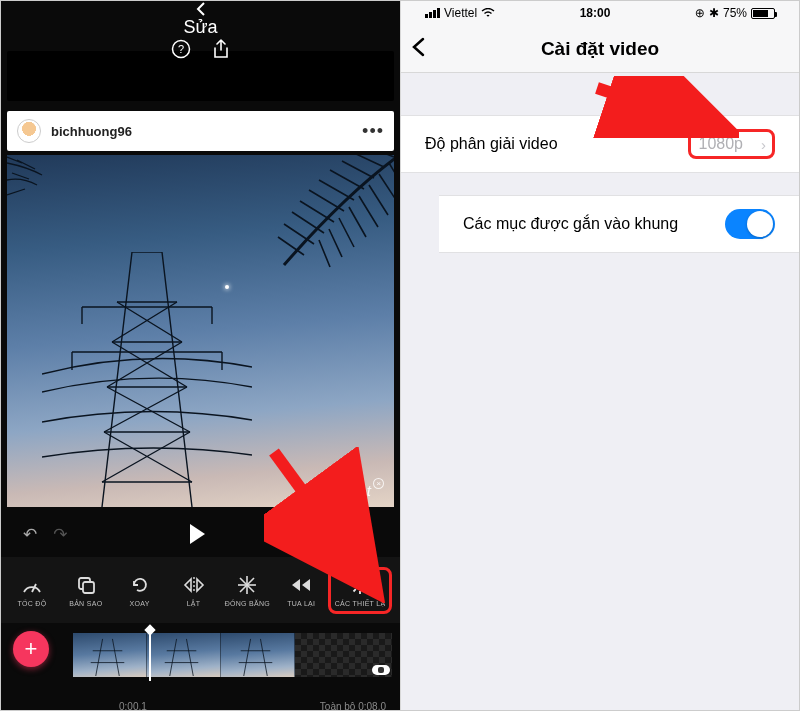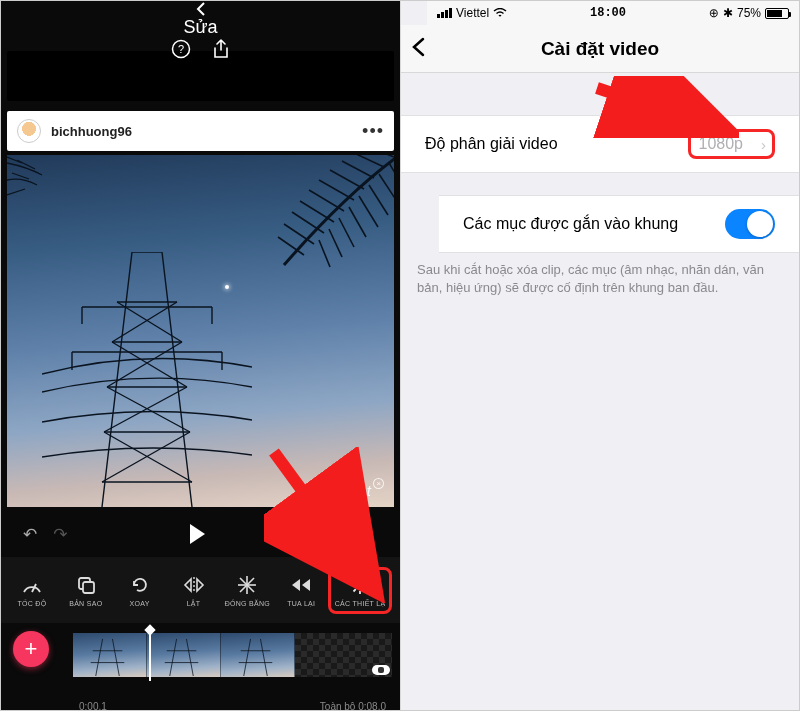--- a/index.html
+++ b/index.html
@@ -38,28 +38,28 @@
   .tool .ti { height:22px; display:flex; align-items:center; justify-content:center; color:#e0e0e0; }
   .tool.last { border:3px solid #f62626; border-radius:8px; padding:4px 2px; background:#141414;}
 
   .timeline { height:95px; background:#0a0a0a; position:relative; padding-top:12px;}
   .addbtn { position:absolute; left:12px; top:8px; width:36px; height:36px; background:#f6365e; border-radius:50%; display:flex; align-items:center; justify-content:center; color:#fff; font-size:22px; font-weight:300; box-shadow:0 2px 6px rgba(246,54,94,.5);}
   .track { position:absolute; left:72px; top:10px; right:8px; height:44px; background:repeating-conic-gradient(#2a2a2a 0 25%, #191919 0 50%) 0 0/12px 12px; display:flex; }
   .thumb { height:44px; width:74px; background:linear-gradient(175deg,#2d4a6d 0%,#5879a0 45%,#9fb2c8 78%,#d8cbbf 100%); border-right:1px solid rgba(0,0,0,.4); position:relative;}
   .thumb svg{position:absolute;inset:0;}
   .handle { position:absolute; right:2px; bottom:2px; width:18px; height:10px; background:#fff; border-radius:5px; display:flex; align-items:center; justify-content:center;}
   .handle::after{content:"";width:6px;height:6px;background:#333;border-radius:2px;}
-  .timelabels { position:absolute; bottom:6px; left:0; right:0; display:flex; justify-content:space-between; padding:0 14px 0 78px; color:#8a8a8a; font-size:10px;}
+  .timelabels { position:absolute; bottom:6px; left:0; right:0; display:flex; justify-content:space-between; padding:0 14px 0 118px; color:#8a8a8a; font-size:10px;}
   .playhead { position:absolute; left:148px; top:6px; width:2px; height:52px; background:#fff; }
   .playhead::before{content:"";position:absolute;top:-3px;left:-3px;width:8px;height:8px;background:#fff;transform:rotate(45deg);}
 
   .arrow1 { position:absolute; left:263px; top:446px; width:130px; height:156px; pointer-events:none; z-index:5;}
 
   
-  .statusbar { height:24px; display:flex; align-items:center; justify-content:space-between; padding:0 10px; font-size:12px; color:#000; background:#f7f7f8;margin-left:26px;}
+  .statusbar { height:24px; display:flex; align-items:center; justify-content:space-between; padding:0 24px; font-size:12px; color:#000; background:#f7f7f8;}
   .sb-left,.sb-right{display:flex;align-items:center;gap:4px;}
   .signal { display:flex; gap:1px; align-items:flex-end;}
   .signal span{width:3px;background:#000;display:block;}
   .signal span:nth-child(1){height:4px;} .signal span:nth-child(2){height:6px;} .signal span:nth-child(3){height:8px;} .signal span:nth-child(4){height:10px;}
   .battery { width:24px;height:11px;border:1px solid #000;border-radius:2px;position:relative;}
   .battery::after{content:"";position:absolute;right:-3px;top:3px;width:2px;height:5px;background:#000;border-radius:0 1px 1px 0;}
   .battery .fill{position:absolute;left:1px;top:1px;bottom:1px;width:68%;background:#000;}
 
   .r-header { height:48px; display:flex; align-items:center; justify-content:center; position:relative; background:#f7f7f8; border-bottom:1px solid #d8d8d8;}
   .r-back { position:absolute; left:10px; font-size:24px; color:#000; }
@@ -282,21 +282,21 @@
             <span></span>
             <span></span>
             <span></span>
             <span></span>
           </div>
         <span>Viettel</span>
         <svg width="14" height="10" viewBox="0 0 14 10">
             <path d="M1 3 Q7 -2 13 3 M3.5 5.5 Q7 2.5 10.5 5.5 M6 8 Q7 7 8 8" stroke="#000" stroke-width="1.4" fill="none"></path>
           </svg>
       </div>
-      <div style="font-weight:600;font-family:Liberation Mono, monospace;">18:00</div>
+      <div style="font-weight:600;">18:00</div>
       <div class="sb-right">
         <span>⊕</span>
         <span>✱</span>
         <span>75%</span>
         <div class="battery">
             <div class="fill"></div>
           </div>
       </div>
     </div>
 
@@ -316,21 +316,20 @@
       <span class="badge">
         <span class="val">1080p</span>
         <span class="chev">›</span>
       </span>
     </div>
 
     <div class="row" style="margin-top:22px;margin-left:38px;">
       <span>Các mục được gắn vào khung</span>
       <div class="toggle"></div>
     </div>
-    <div class="caption">Sau khi cắt hoặc xóa clip, các mục (âm nhạc, nhãn dán, văn bản, hiệu ứng) sẽ được cố định trên khung ban đầu.</div>
 
     <svg class="arrow2" viewBox="0 0 148 62">
       <defs>
           <marker id="ah2" markerWidth="12" markerHeight="12" refX="9" refY="6" orient="auto">
             <path d="M0 0 L12 6 L0 12 Z" fill="#f31d1d"></path>
           </marker>
         </defs>
       <path d="M6 12 L120 50" stroke="#f31d1d" stroke-width="12" marker-end="url(#ah2)"></path>
     </svg>
   </div>

